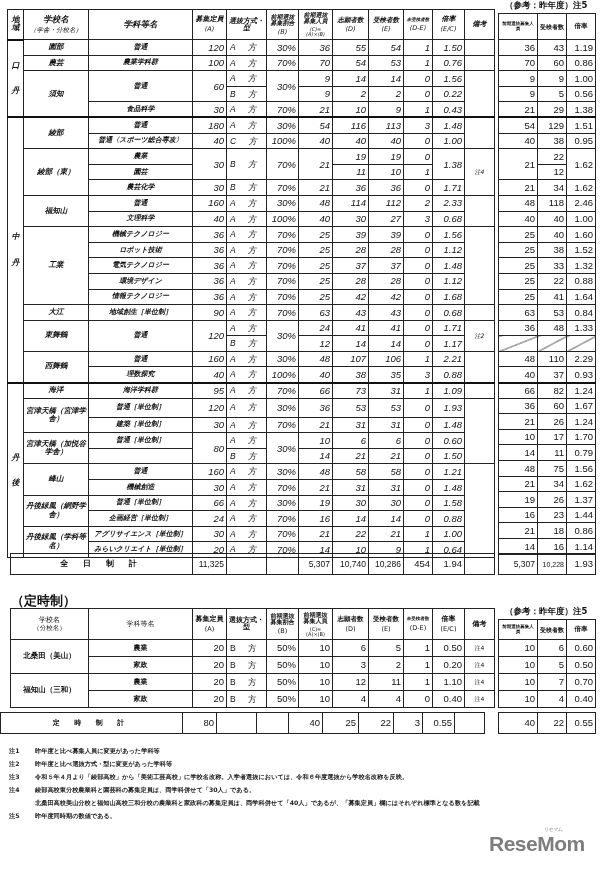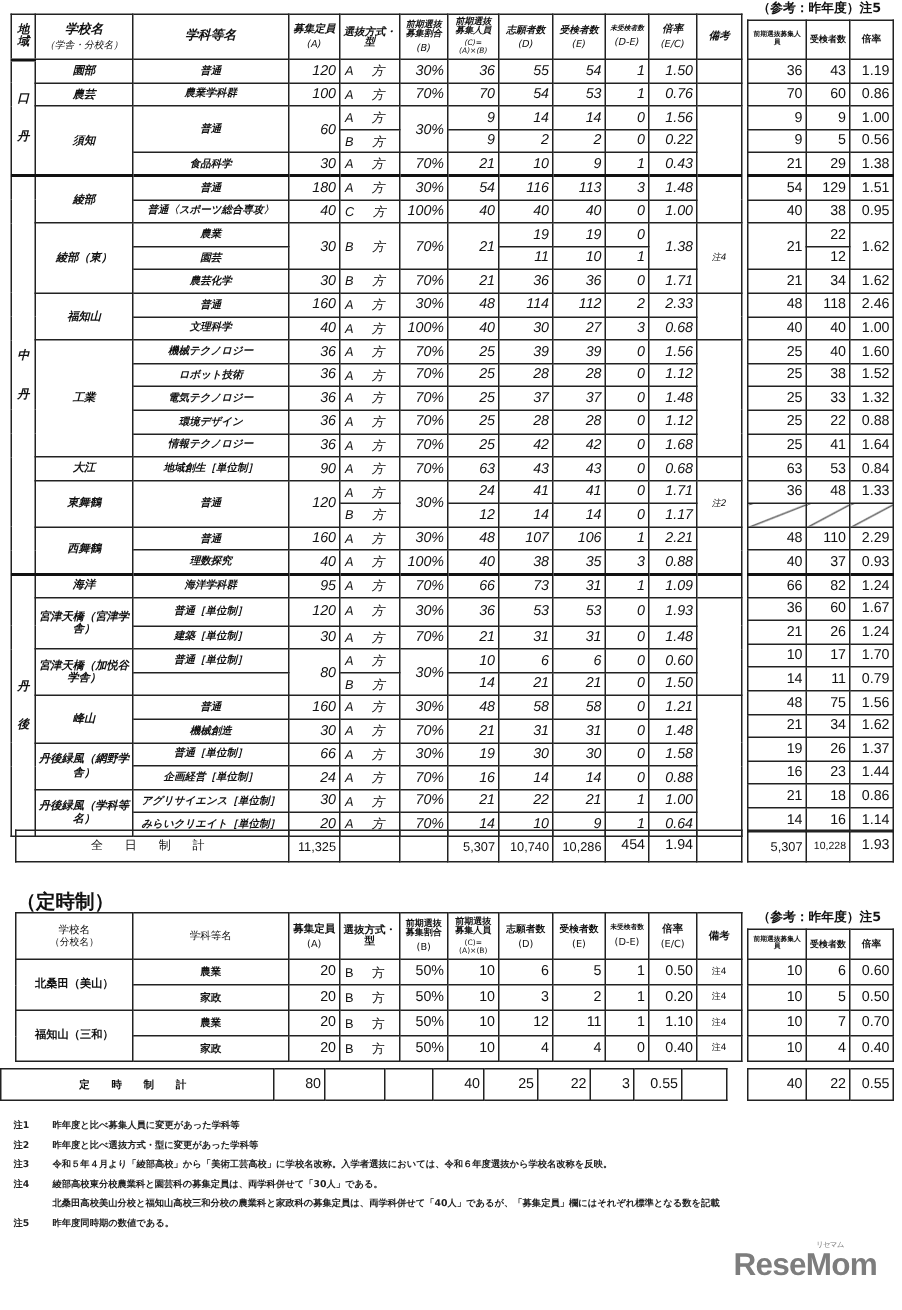--- a/index.html
+++ b/index.html
@@ -635,21 +635,21 @@
       <col style="width:32px">
     <col style="width:34px">
       <col style="width:36px">
       <col style="width:35px">
       <col style="width:29px">
     <col style="width:32px">
       <col style="width:30px">
   </colgroup>
   <tbody>
       <tr>
-    <td class="c" style="font-weight:normal;font-size:8px;letter-spacing:6px">全 日 制 計</td>
+    <td class="c" style="font-weight:bold;font-size:8px;letter-spacing:6px">全 日 制 計</td>
     <td class="num" style="font-size:8.5px">11,325</td>
     <td></td>
     <td></td>
     <td class="num" style="font-size:8.5px">5,307</td>
     <td class="num" style="font-size:8.5px">10,740</td>
     <td class="num" style="font-size:8.5px">10,286</td>
     <td class="num">454</td>
     <td class="num">1.94</td>
     <td></td>
   </tr>

